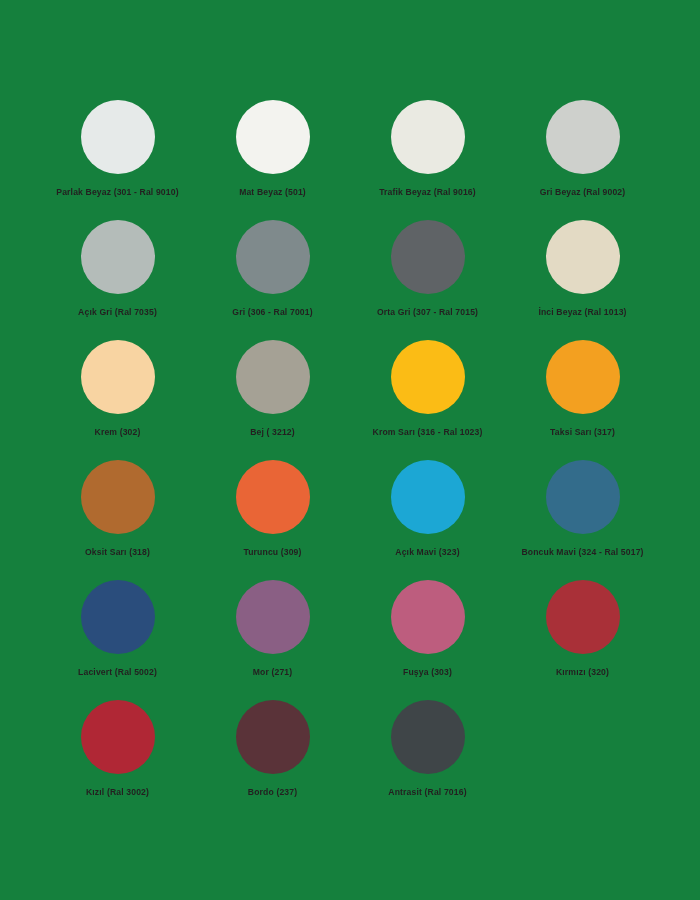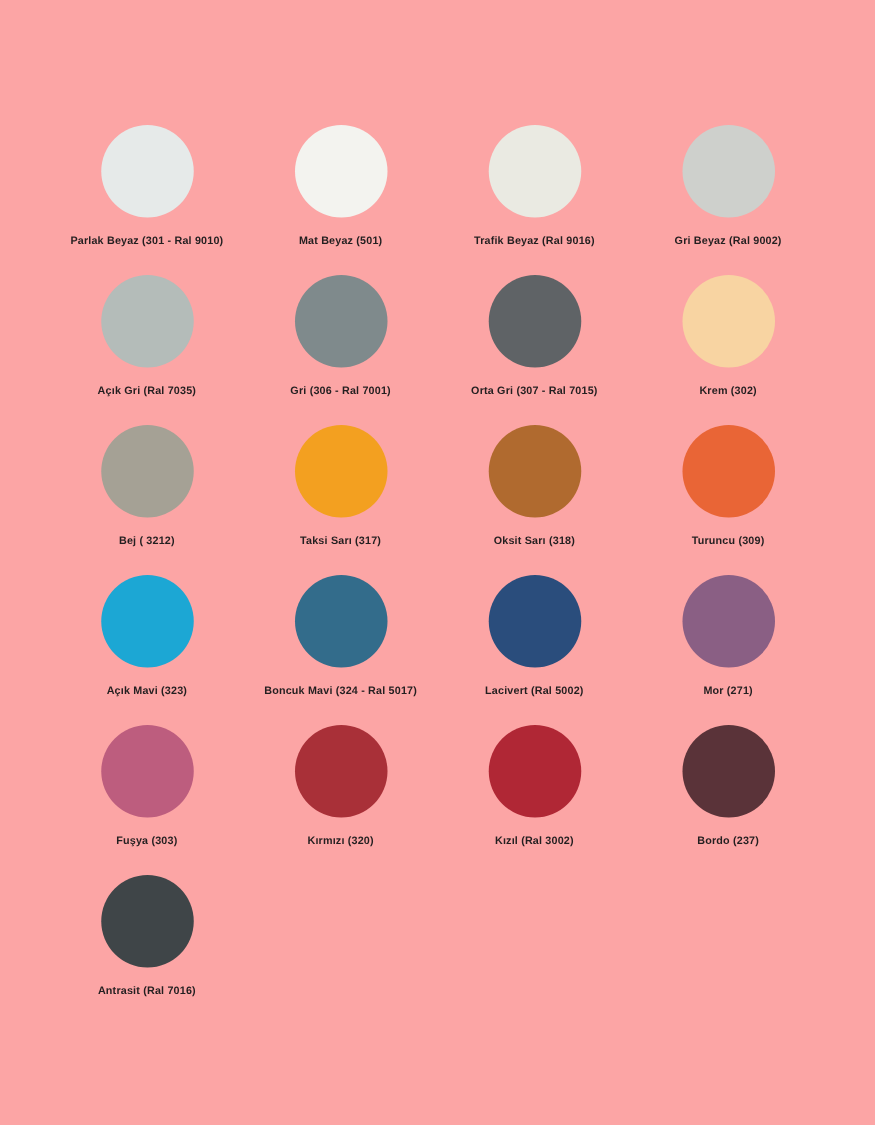--- a/index.html
+++ b/index.html
@@ -12,21 +12,21 @@
     width: 700px;
     height: 900px;
     font-family: "Liberation Sans", sans-serif;
     color: #2b2b2b;
     overflow: hidden;
   }
   #page {
     position: relative;
     width: 700px;
     height: 900px;
-    background: #fca5a5;
+    background: #15803d;
     box-sizing: border-box;
     padding: 100px 40px 0 40px;
   }
   .swatch-grid {
     display: grid;
     grid-template-columns: repeat(4, 1fr);
     grid-auto-rows: 120px;
     column-gap: 0px;
     row-gap: 0px;
   }
@@ -80,26 +80,34 @@
       </div>
       <div class="swatch-cell">
         <span class="swatch-dot" style="background-color: rgb(127, 138, 140);"></span>
         <div class="swatch-label" style="color: rgb(35, 31, 32);">Gri (306 - Ral 7001)</div>
       </div>
       <div class="swatch-cell">
         <span class="swatch-dot" style="background-color: rgb(95, 99, 102);"></span>
         <div class="swatch-label" style="color: rgb(35, 31, 32);">Orta Gri (307 - Ral 7015)</div>
       </div>
       <div class="swatch-cell">
+        <span class="swatch-dot" style="background-color: rgb(227, 218, 196);"></span>
+        <div class="swatch-label" style="color: rgb(35, 31, 32);">İnci Beyaz (Ral 1013)</div>
+      </div>
+      <div class="swatch-cell">
         <span class="swatch-dot" style="background-color: rgb(248, 212, 162);"></span>
         <div class="swatch-label" style="color: rgb(35, 31, 32);">Krem (302)</div>
       </div>
       <div class="swatch-cell">
         <span class="swatch-dot" style="background-color: rgb(165, 161, 149);"></span>
         <div class="swatch-label" style="color: rgb(35, 31, 32);">Bej ( 3212)</div>
+      </div>
+      <div class="swatch-cell">
+        <span class="swatch-dot" style="background-color: rgb(251, 188, 21);"></span>
+        <div class="swatch-label" style="color: rgb(35, 31, 32);">Krom Sarı (316 - Ral 1023)</div>
       </div>
       <div class="swatch-cell">
         <span class="swatch-dot" style="background-color: rgb(243, 160, 32);"></span>
         <div class="swatch-label" style="color: rgb(35, 31, 32);">Taksi Sarı (317)</div>
       </div>
       <div class="swatch-cell">
         <span class="swatch-dot" style="background-color: rgb(176, 106, 47);"></span>
         <div class="swatch-label" style="color: rgb(35, 31, 32);">Oksit Sarı (318)</div>
       </div>
       <div class="swatch-cell">

